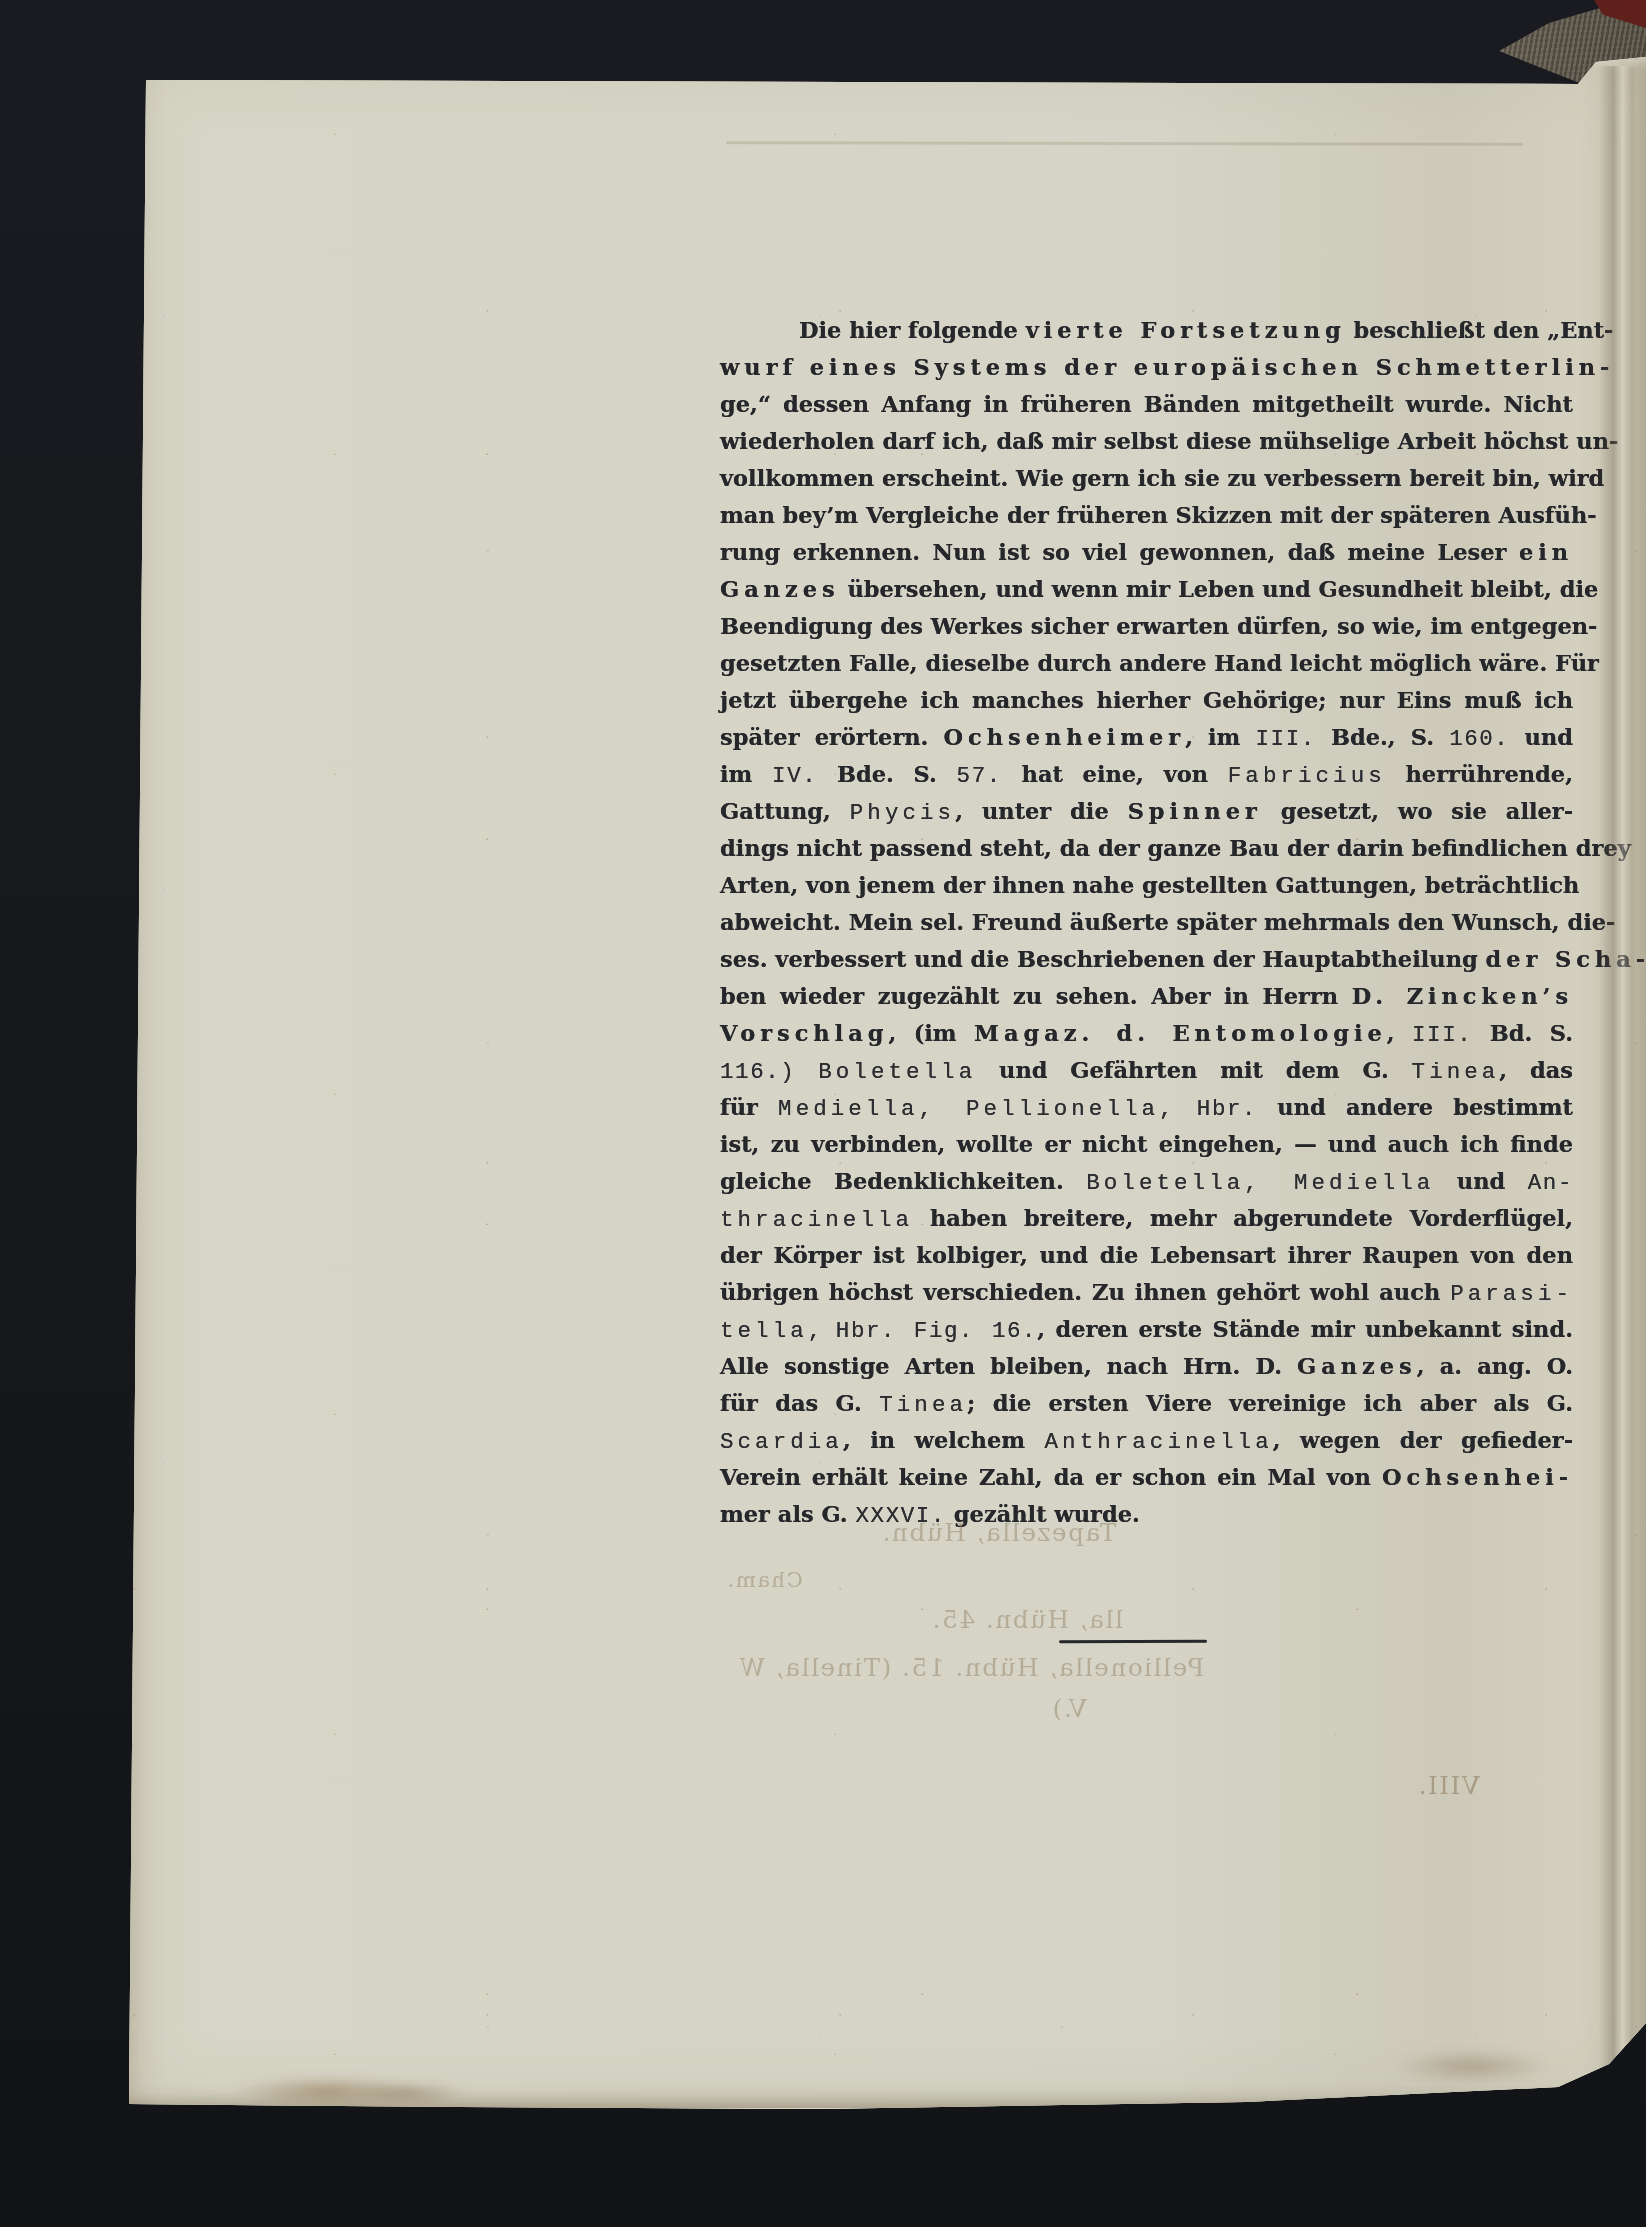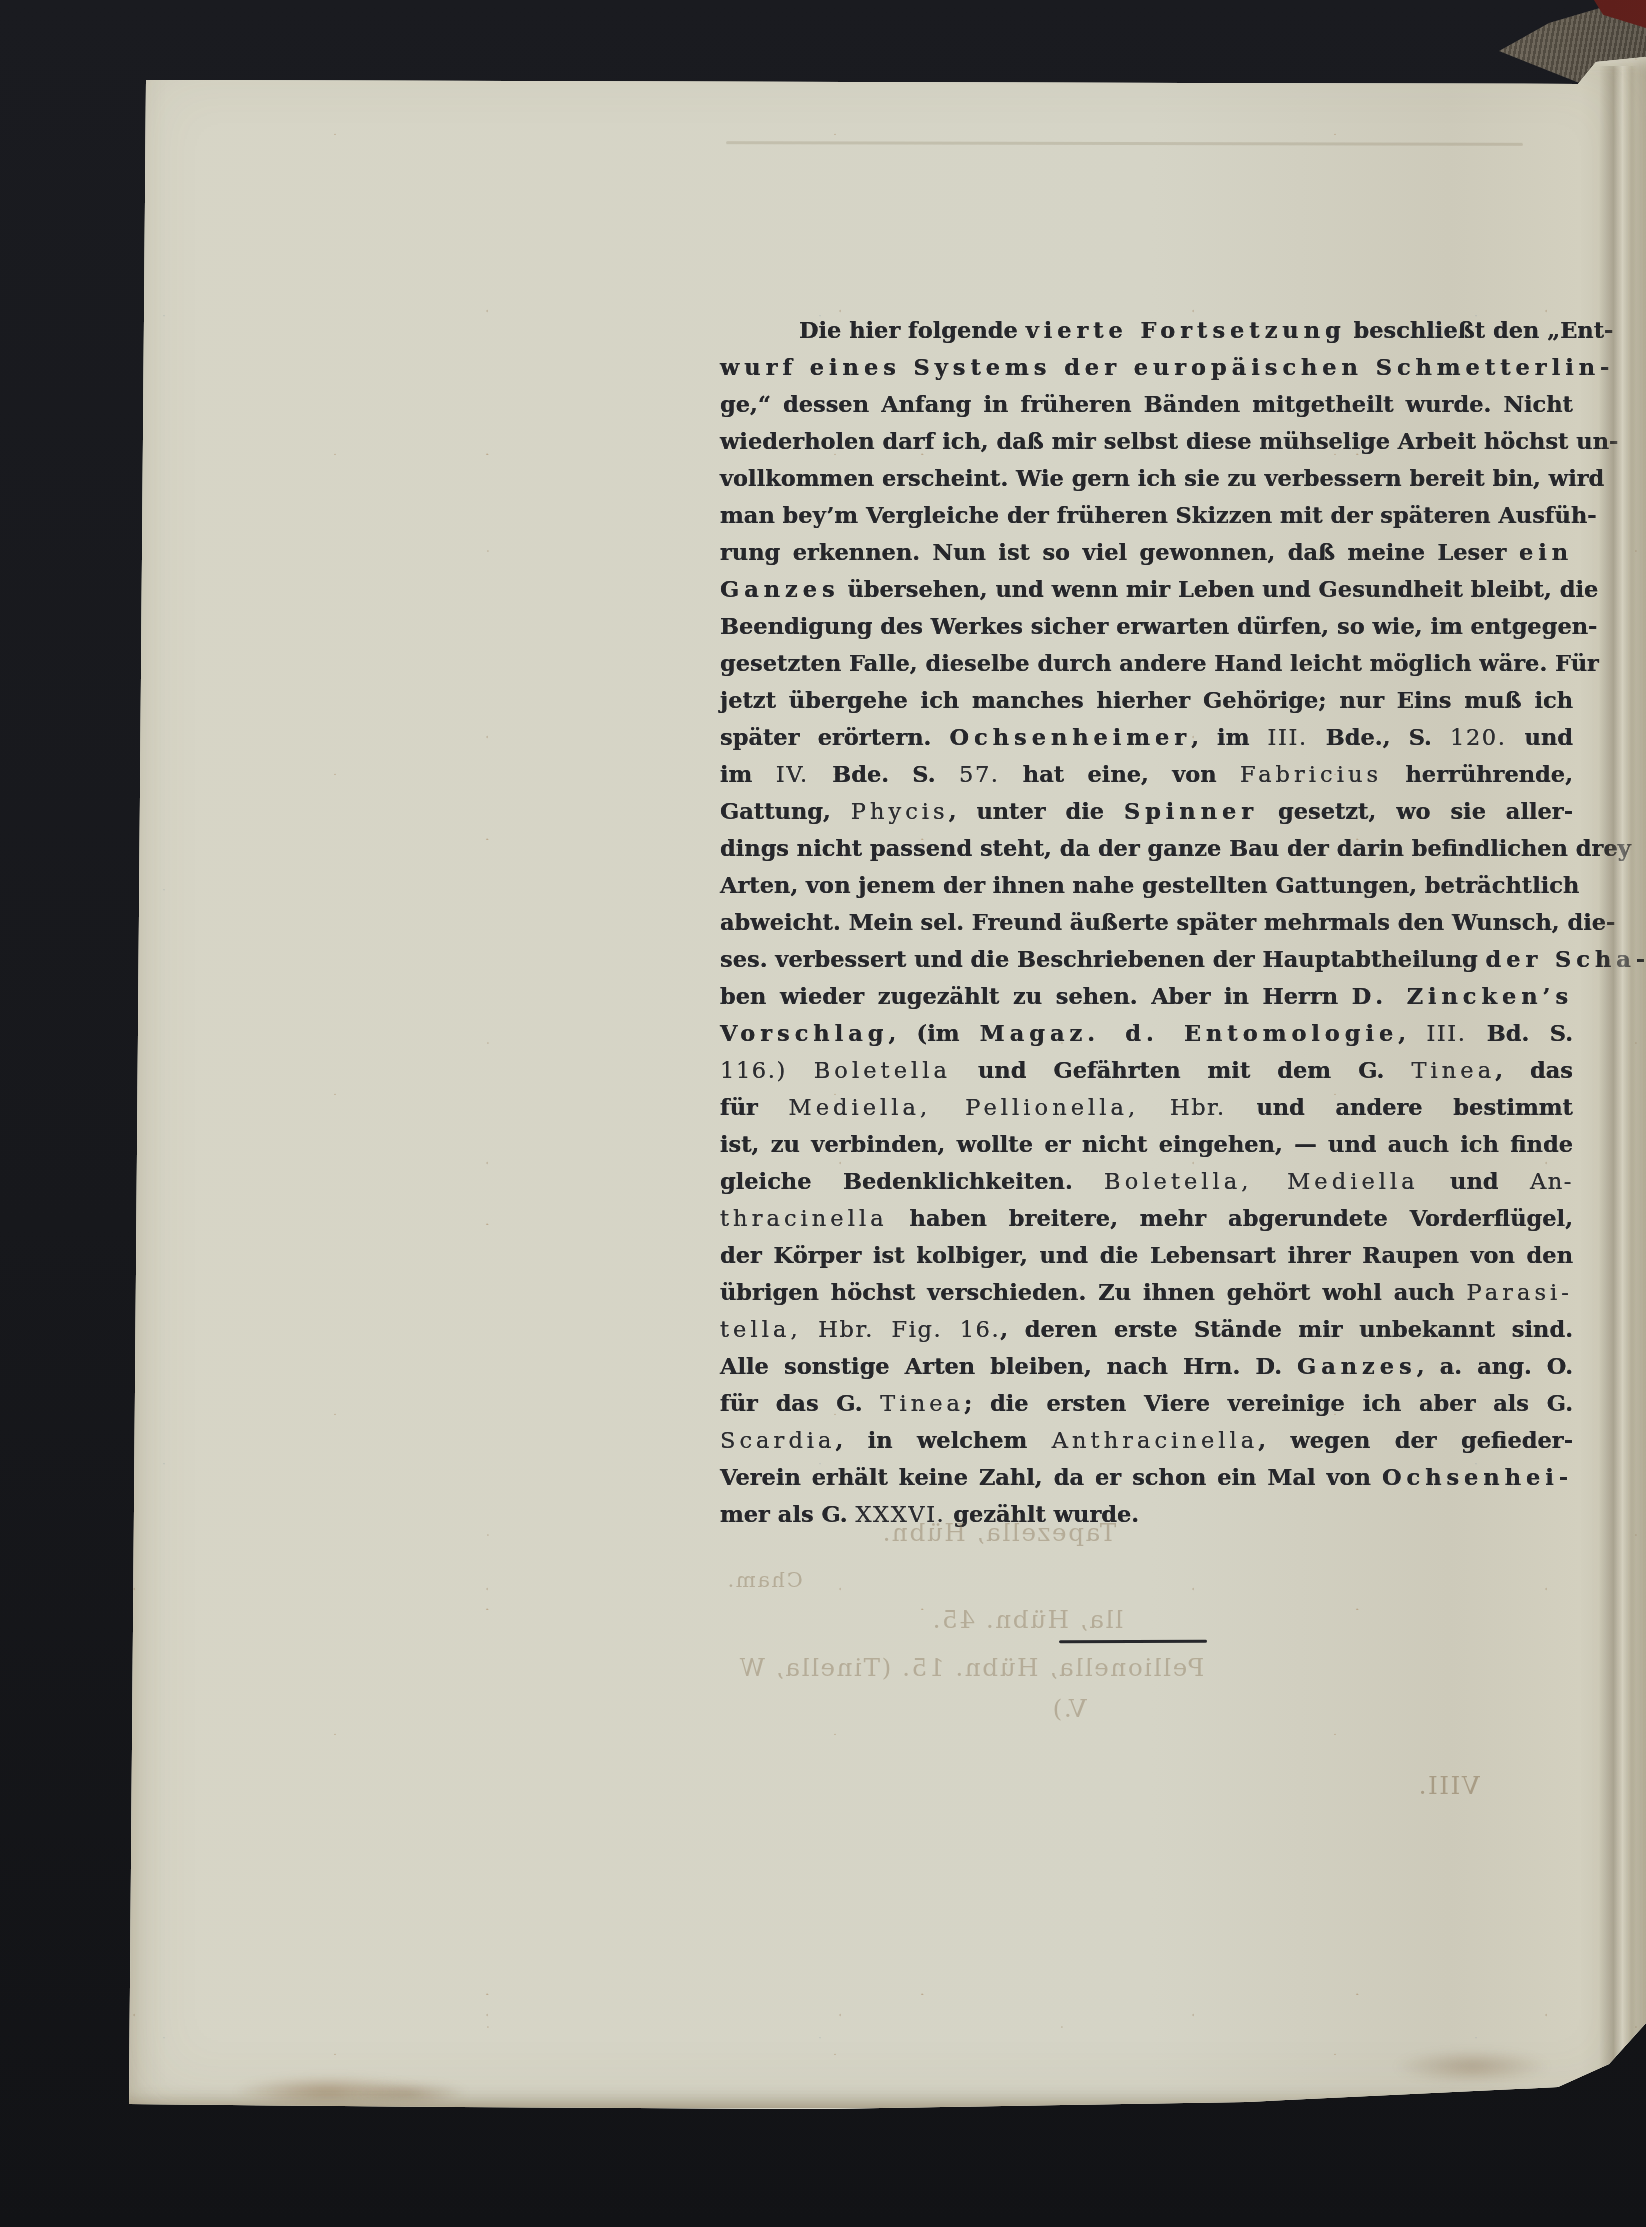--- a/index.html
+++ b/index.html
@@ -65,21 +65,21 @@
   
   .textblock{ position:absolute; left:720px; top:312px; width:853px; color:#26272b; }
   .tline{
     height:37px; line-height:37px; font-size:22.5px;
     text-align:justify; text-align-last:justify; white-space:nowrap;
     text-shadow:0 0 0.5px rgba(35,35,42,.85);
   }
   .tline.indent{ padding-left:79px; }
   .tline.short{ text-align-last:left; }
   .seg-f{ font-weight:700; }
-  .seg-a{ font-weight:400; letter-spacing:.07em; color:#2c2d31; }
+  .seg-a{ font-weight:400; letter-spacing:.07em; color:#2c2d31;font-family:Liberation Mono, monospace; }
   .seg-sp{ letter-spacing:.22em; }
   .seg-a.seg-sp{ letter-spacing:.18em;margin-top:27px; }
   
   .separator{
     position:absolute; left:1059px; top:1640px; width:148px; height:3.3px;
     background:#26272b; transform:rotate(-.2deg); border-radius:1.6px;
   }
   
   .ghost{
     position:absolute; transform:scaleX(-1); color:#8a775a; opacity:.42;
@@ -115,21 +115,21 @@
         <div class="tline"><span class="seg-f seg-sp">wurf eines Systems der europäischen Schmetterlin-</span></div>
         <div class="tline"><span class="seg-f">ge,“ dessen Anfang in früheren Bänden mitgetheilt wurde. Nicht</span></div>
         <div class="tline"><span class="seg-f">wiederholen darf ich, daß mir selbst diese mühselige Arbeit höchst un-</span></div>
         <div class="tline"><span class="seg-f">vollkommen erscheint. Wie gern ich sie zu verbessern bereit bin, wird</span></div>
         <div class="tline"><span class="seg-f">man bey’m Vergleiche der früheren Skizzen mit der späteren Ausfüh-</span></div>
         <div class="tline"><span class="seg-f">rung erkennen. Nun ist so viel gewonnen, daß meine Leser </span><span class="seg-f seg-sp">ein</span></div>
         <div class="tline"><span class="seg-f seg-sp">Ganzes</span><span class="seg-f"> übersehen, und wenn mir Leben und Gesundheit bleibt, die</span></div>
         <div class="tline"><span class="seg-f">Beendigung des Werkes sicher erwarten dürfen, so wie, im entgegen-</span></div>
         <div class="tline"><span class="seg-f">gesetzten Falle, dieselbe durch andere Hand leicht möglich wäre. Für</span></div>
         <div class="tline"><span class="seg-f">jetzt übergehe ich manches hierher Gehörige; nur Eins muß ich</span></div>
-        <div class="tline"><span class="seg-f">später erörtern. </span><span class="seg-f seg-sp">Ochsenheimer</span><span class="seg-f">, im </span><span class="seg-a">III.</span><span class="seg-f"> Bde., S. </span><span class="seg-a">120.</span><span class="seg-f"> und</span></div>
+        <div class="tline"><span class="seg-f">später erörtern. </span><span class="seg-f seg-sp">Ochsenheimer</span><span class="seg-f">, im </span><span class="seg-a">III.</span><span class="seg-f"> Bde., S. </span><span class="seg-a">160.</span><span class="seg-f"> und</span></div>
         <div class="tline"><span class="seg-f">im </span><span class="seg-a">IV.</span><span class="seg-f"> Bde. S. </span><span class="seg-a">57.</span><span class="seg-f"> hat eine, von </span><span class="seg-a seg-sp">Fabricius</span><span class="seg-f"> herrührende,</span></div>
         <div class="tline"><span class="seg-f">Gattung, </span><span class="seg-a seg-sp">Phycis</span><span class="seg-f">, unter die </span><span class="seg-f seg-sp">Spinner</span><span class="seg-f"> gesetzt, wo sie aller-</span></div>
         <div class="tline"><span class="seg-f">dings nicht passend steht, da der ganze Bau der darin befindlichen drey</span></div>
         <div class="tline"><span class="seg-f">Arten, von jenem der ihnen nahe gestellten Gattungen, beträchtlich</span></div>
         <div class="tline"><span class="seg-f">abweicht. Mein sel. Freund äußerte später mehrmals den Wunsch, die-</span></div>
         <div class="tline"><span class="seg-f">ses. verbessert und die Beschriebenen der Hauptabtheilung </span><span class="seg-f seg-sp">der Scha-</span></div>
         <div class="tline"><span class="seg-f">ben wieder zugezählt zu sehen. Aber in Herrn </span><span class="seg-f seg-sp">D. Zincken’s</span></div>
         <div class="tline"><span class="seg-f seg-sp">Vorschlag</span><span class="seg-f">, (im </span><span class="seg-f seg-sp">Magaz. d. Entomologie</span><span class="seg-f">, </span><span class="seg-a">III.</span><span class="seg-f"> Bd. S.</span></div>
         <div class="tline"><span class="seg-a">116.)</span><span class="seg-f"> </span><span class="seg-a seg-sp">Boletella</span><span class="seg-f"> und Gefährten mit dem G. </span><span class="seg-a seg-sp">Tinea</span><span class="seg-f">, das</span></div>
         <div class="tline"><span class="seg-f">für </span><span class="seg-a seg-sp">Mediella, Pellionella,</span><span class="seg-f"> </span><span class="seg-a">Hbr.</span><span class="seg-f"> und andere bestimmt</span></div>

